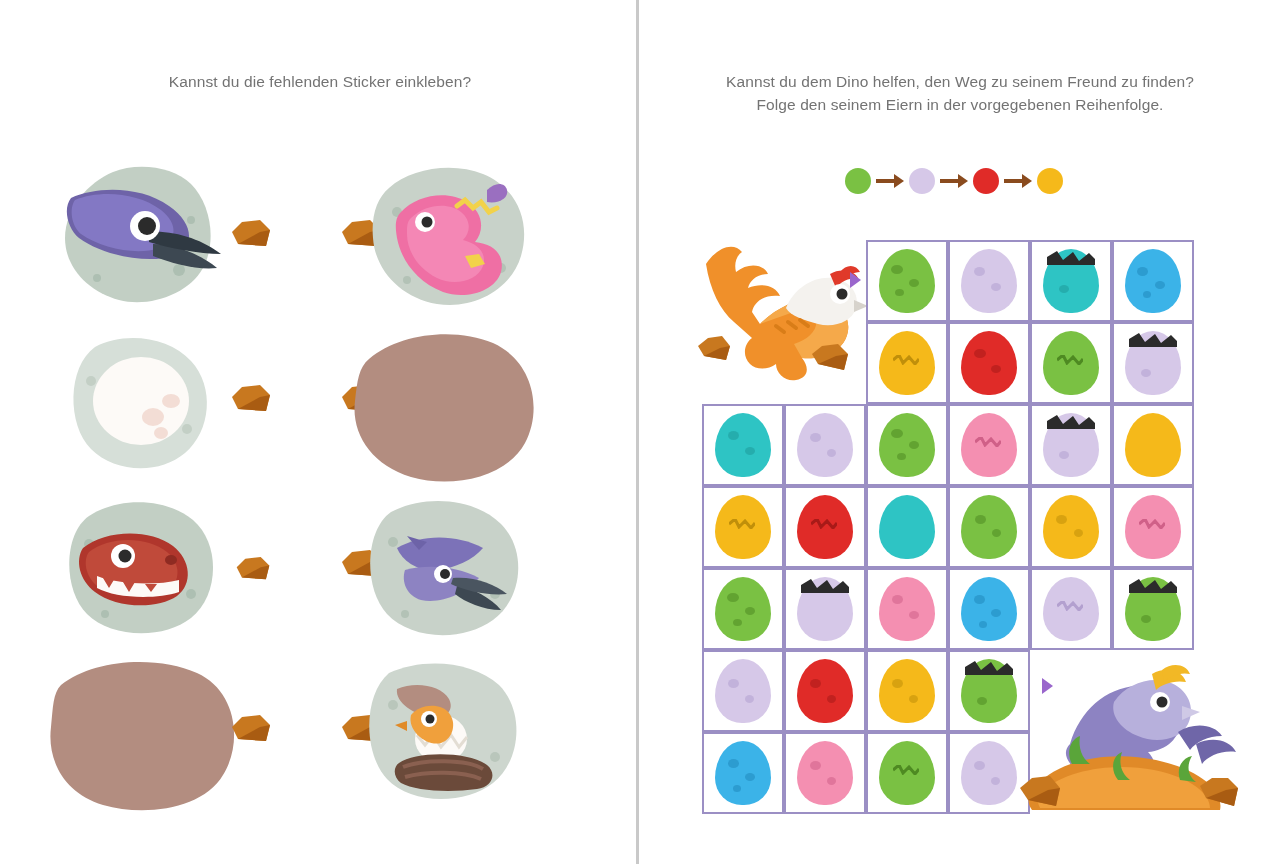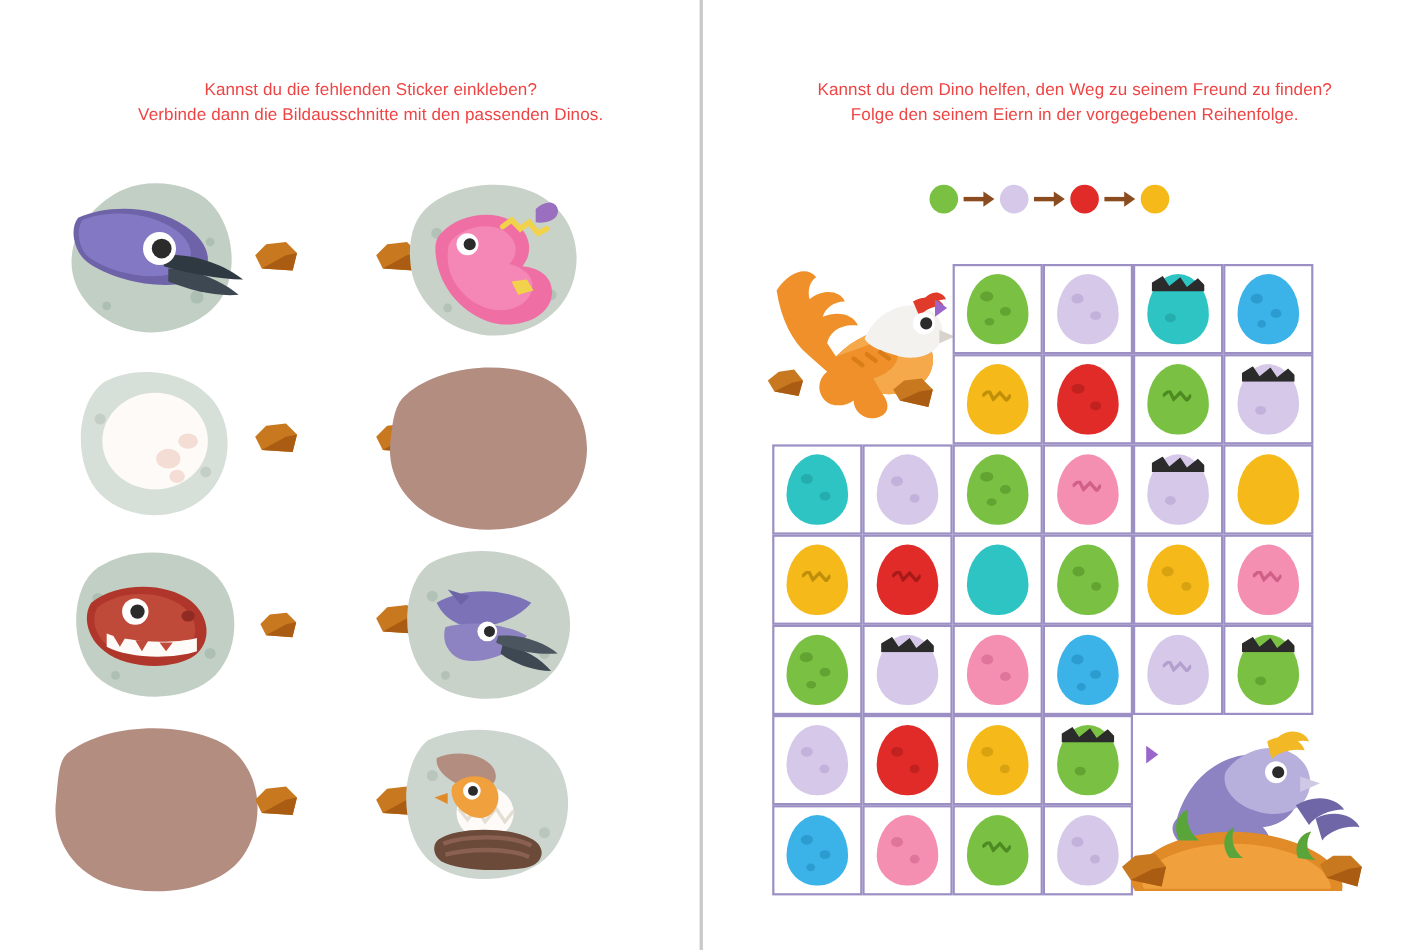--- a/index.html
+++ b/index.html
@@ -33,23 +33,22 @@
     background: #c9c9c9;
   }
 
   .instructions {
     position: absolute;
     left: 0;
     width: 100%;
     text-align: center;
     font-size: 15.5px;
     line-height: 1.5;
-    color: #ef4444;
+    color: #737373;
     letter-spacing: 0.1px;
-    margin-left: 17px;
   }
   .instructions .line { display: block; }
 
   
   .l-grid {
     position: absolute;
     left: 0; top: 160px;
     width: 640px; height: 660px;
   }
   .row {
@@ -148,21 +147,20 @@
 </style>
 </head>
 <body>
 
 <div class="spine"></div>
 
 <div class="page page-left">
 
   <div class="instructions" style="top:70px;">
     <span class="line">Kannst du die fehlenden Sticker einkleben?</span>
-    <span class="line">Verbinde dann die Bildausschnitte mit den passenden Dinos.</span>
   </div>
 
   <div class="l-grid">
 
     <div class="row" style="top:0px;">
       <div class="cell cell-left">
         <svg width="200" height="165" viewBox="0 0 200 165">
           <path d="M68 12 C92 2 128 6 146 24 C166 44 172 82 158 108 C144 134 104 148 74 140 C44 132 20 108 20 78 C20 48 44 22 68 12 Z" fill="#c2cfc4"></path>
           <circle cx="42" cy="46" r="5" fill="#adbfb2"></circle>
           <circle cx="134" cy="110" r="6" fill="#adbfb2"></circle>

